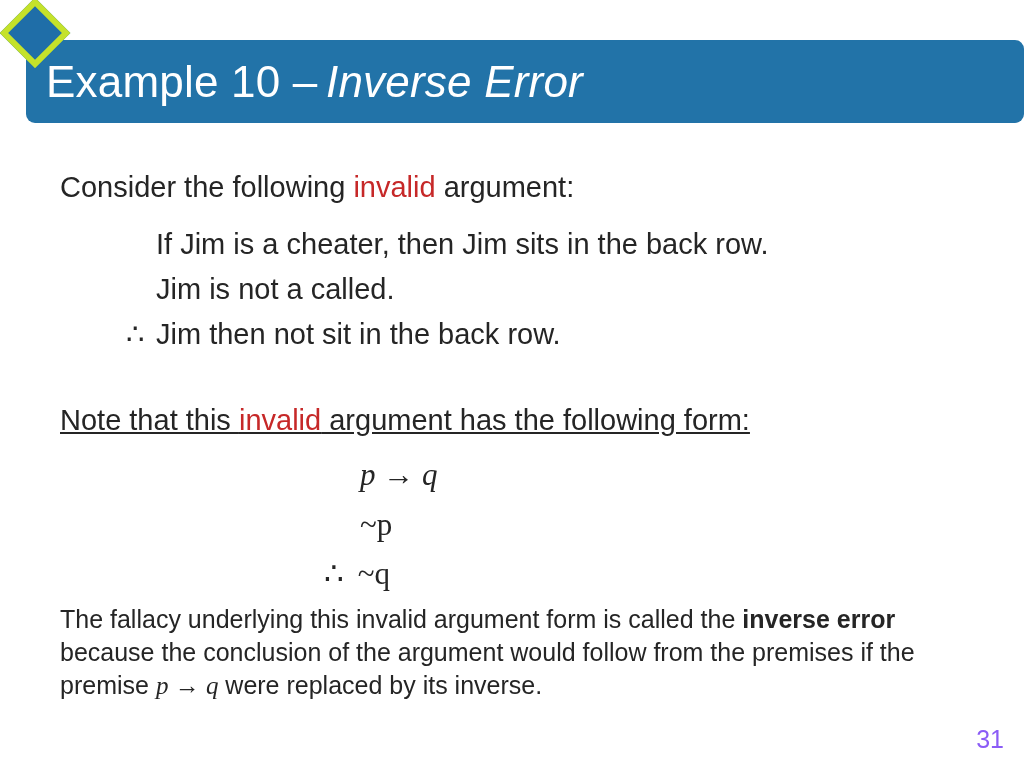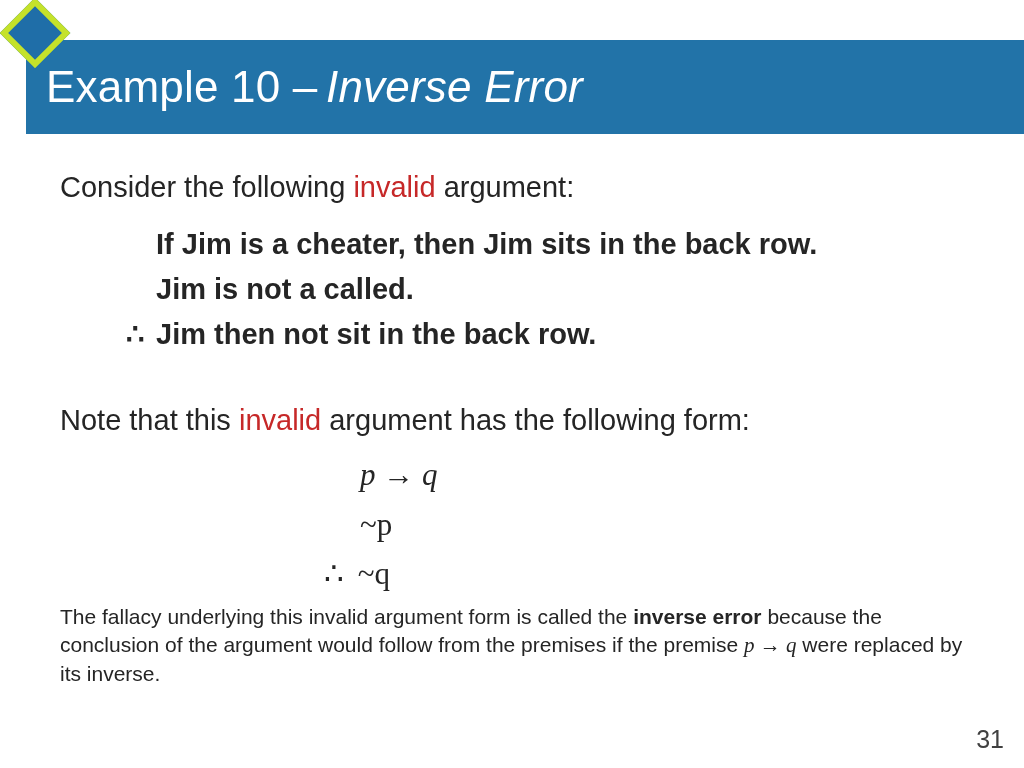--- a/index.html
+++ b/index.html
@@ -10,58 +10,59 @@
     top: 8px; left: 10px;
     width: 50px; height: 50px;
     transform: rotate(45deg);
     background: #1f6ea8;
     border: 6px solid #c5e22a;
     z-index: 2;
   }
   .title-bar {
     position: absolute;
     top: 40px; left: 26px; right: 0;
-    height: 94px;
+    height: 83px;
     background: #2273a8;
     color: #fff;
     display: flex; align-items: center;
     padding-left: 20px;
     font-size: 44px;
     font-weight: 400;
     letter-spacing: 0.2px;
+    border-radius: 9px;
   }
   .title-bar .em { font-style: italic; margin-left: 0.35ch; }
   .content {
     position: absolute;
     top: 160px; left: 60px; right: 52px;
     font-size: 29px;
     line-height: 1.35;
     color: #252525;
   }
   .intro { margin-top: 8px; }
   .red { color: #c62828; }
   .arg { margin-top: 18px; margin-left: 96px; font-size: 29px; }
-  .arg .line { margin-bottom: 6px; font-weight: bold; }
+  .arg .line { margin-bottom: 6px; }
   .arg .concl { position: relative; }
   .arg .concl::before {
     content: "∴"; position: absolute; left: -30px; top: 0;
   }
-  .note { margin-top: 46px; }
+  .note { margin-top: 46px; text-decoration: underline; }
   .form { margin-top: 14px; font-size: 31px; font-style: italic; font-family: 'Times New Roman', Times, serif; }
   .form .row { display: flex; justify-content: flex-start; padding-left: 300px; margin-bottom: 8px; }
   .form .sym { font-style: normal; margin-right: 6px; }
   .form .therefore { font-style: normal; position: relative; left: -36px; margin-right: -22px; }
-  .expl { font-size: 21px; line-height: 1.32; max-width: 910px; }
+  .expl { font-size: 25px; line-height: 1.32; max-width: 910px; }
   .expl .b { font-weight: 700; }
   .expl .i { font-style: italic; font-family: 'Times New Roman', Times, serif; }
   .pagenum {
     position: absolute;
     right: 20px; bottom: 14px;
     font-size: 25px;
-    color: #404040;
+    color: #8b5cf6;
   }
 </style>
 </head>
 <body>
 
 <div class="slide">
   <div class="diamond"></div>
 
   <div class="title-bar">
     <span>Example 10 – </span>

